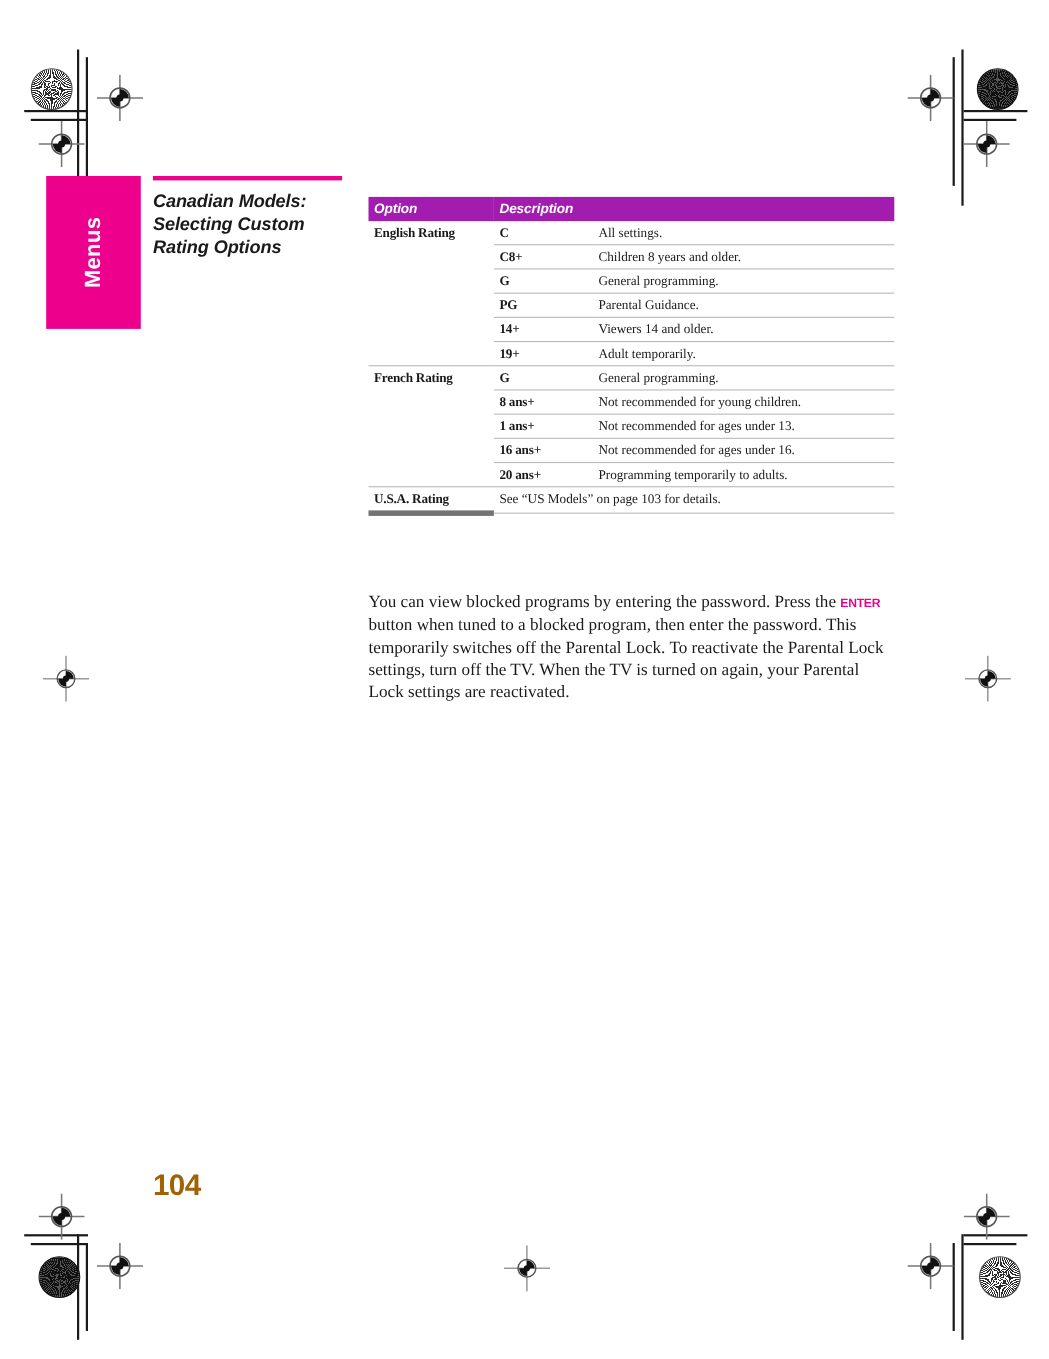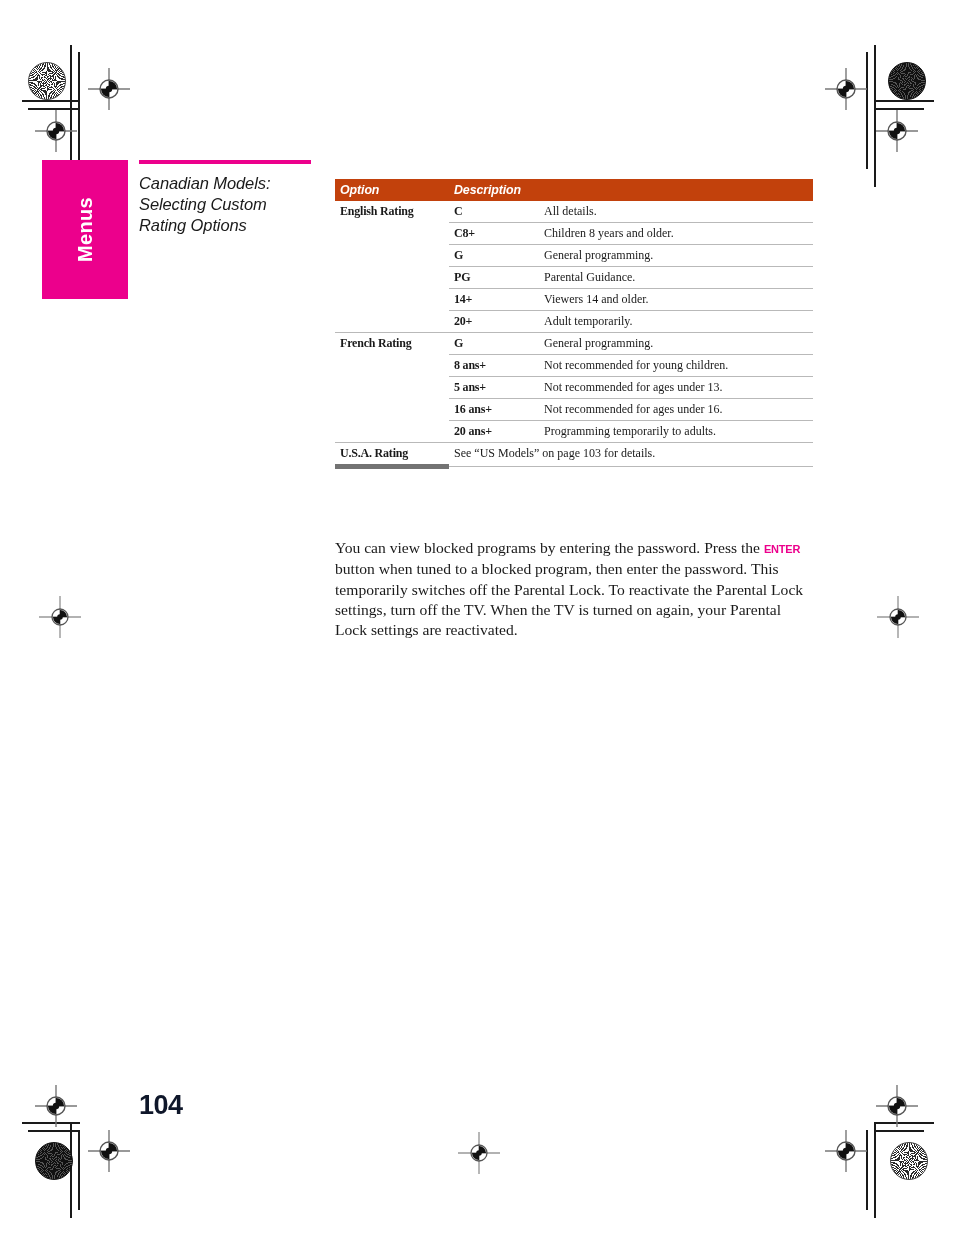--- a/index.html
+++ b/index.html
@@ -72,21 +72,21 @@
   .rule {
     height: 4px;
     background: #ec008c;
     width: 172px;
     margin-bottom: 9px;
   }
   .sec-heading h2 {
     margin: 0;
     font-family: "Liberation Sans", sans-serif;
     font-style: italic;
-    font-weight: normal;
+    font-weight: bold;
     font-size: 16.5px;
     line-height: 21px;
     color: #1a1a1a;
     letter-spacing: -0.1px;
   }
 
   .sec-content { position: absolute; left: 335px; width: 480px; }
   .para {
     margin: 0;
     font-family: "Liberation Serif", serif;
@@ -103,21 +103,21 @@
   }
 
   
   table.opt {
     border-collapse: collapse;
     width: 478px;
     margin-top: 11px;
     table-layout: fixed;
   }
   table.opt th {
-    background: #c2410c;
+    background: #a21caf;
     color: #ffffff;
     font-family: "Liberation Sans", sans-serif;
     font-style: italic;
     font-weight: bold;
     font-size: 12.4px;
     text-align: left;
     padding: 4px 0 4px 5px;
     letter-spacing: -0.1px;
   }
   table.opt td {
@@ -145,23 +145,22 @@
   td.spanfull { border-bottom: 1px solid #b9b9b9; }
 
   
   .page-no {
     position: absolute;
     left: 139px;
     top: 1062px;
     font-family: "Liberation Sans", sans-serif;
     font-weight: bold;
     font-size: 27px;
-    color: #0f172a;
+    color: #a16207;
     letter-spacing: -0.5px;
-    margin-top: 28px;
   }
 </style>
 </head>
 <body>
 
 <div class="page-body">
 
   <div class="mark-layer">
 
     <div class="cropline" style="left:70px; top:45px; width:2px; height:142px;"></div>
@@ -322,54 +321,54 @@
         <tr>
           <th>Option</th>
           <th colspan="2">Description</th>
         </tr>
       </thead>
       <tbody>
 
         <tr>
           <td class="cat" rowspan="6">English Rating</td>
           <td class="opt-label">C</td>
-          <td>All details.</td>
+          <td>All settings.</td>
         </tr>
         <tr>
           <td class="opt-label">C8+</td>
           <td>Children 8 years and older.</td>
         </tr>
         <tr>
           <td class="opt-label">G</td>
           <td>General programming.</td>
         </tr>
         <tr>
           <td class="opt-label">PG</td>
           <td>Parental Guidance.</td>
         </tr>
         <tr>
           <td class="opt-label">14+</td>
           <td>Viewers 14 and older.</td>
         </tr>
         <tr>
-          <td class="opt-label">20+</td>
+          <td class="opt-label">19+</td>
           <td>Adult temporarily.</td>
         </tr>
 
         <tr>
           <td class="cat" rowspan="5">French Rating</td>
           <td class="opt-label">G</td>
           <td>General programming.</td>
         </tr>
         <tr>
           <td class="opt-label">8 ans+</td>
           <td>Not recommended for young children.</td>
         </tr>
         <tr>
-          <td class="opt-label">5 ans+</td>
+          <td class="opt-label">1 ans+</td>
           <td>Not recommended for ages under 13.</td>
         </tr>
         <tr>
           <td class="opt-label">16 ans+</td>
           <td>Not recommended for ages under 16.</td>
         </tr>
         <tr>
           <td class="opt-label">20 ans+</td>
           <td>Programming temporarily to adults.</td>
         </tr>

